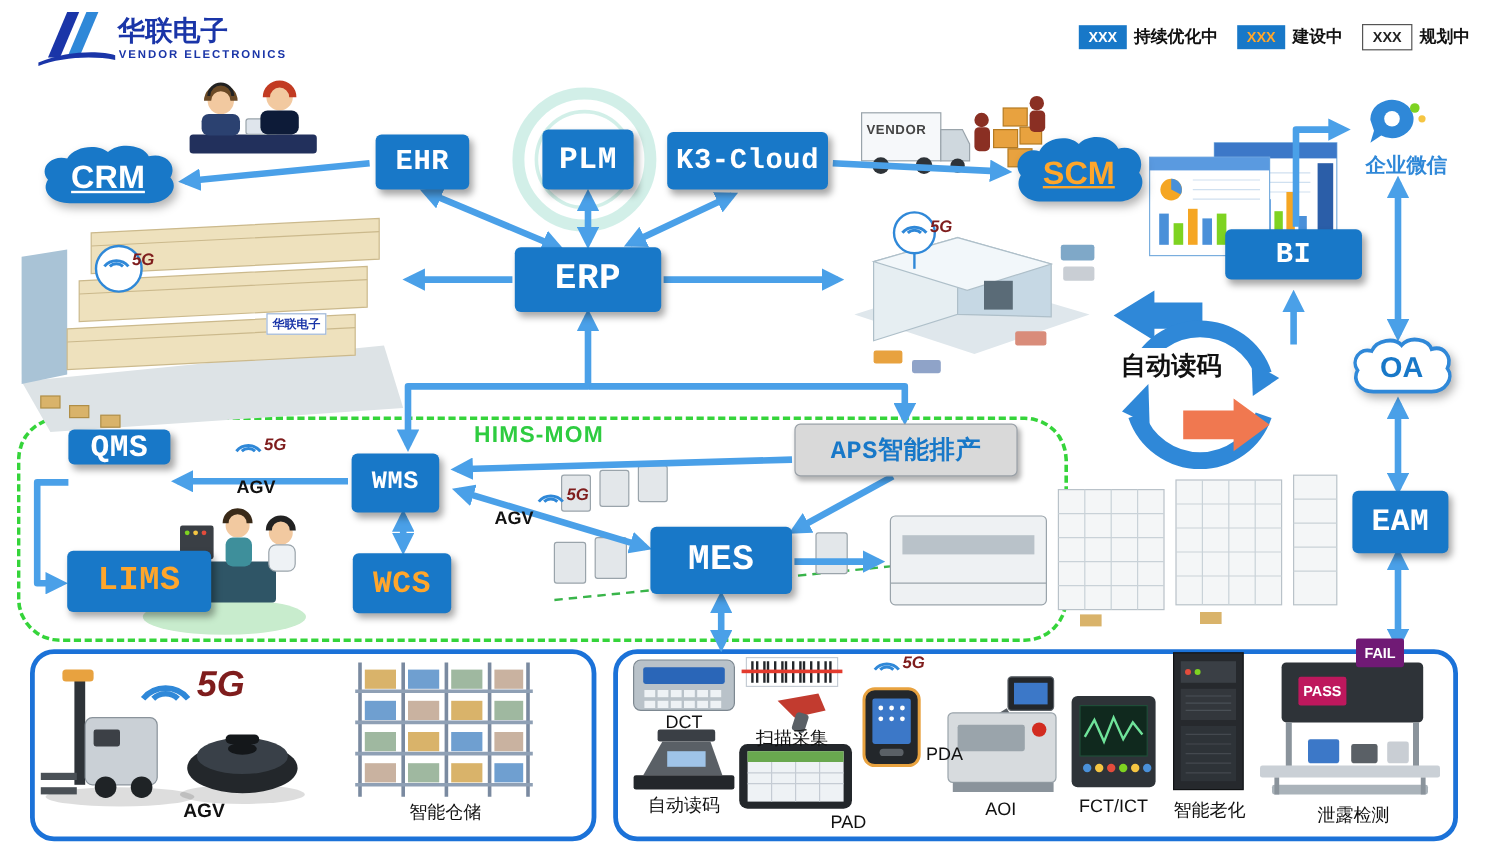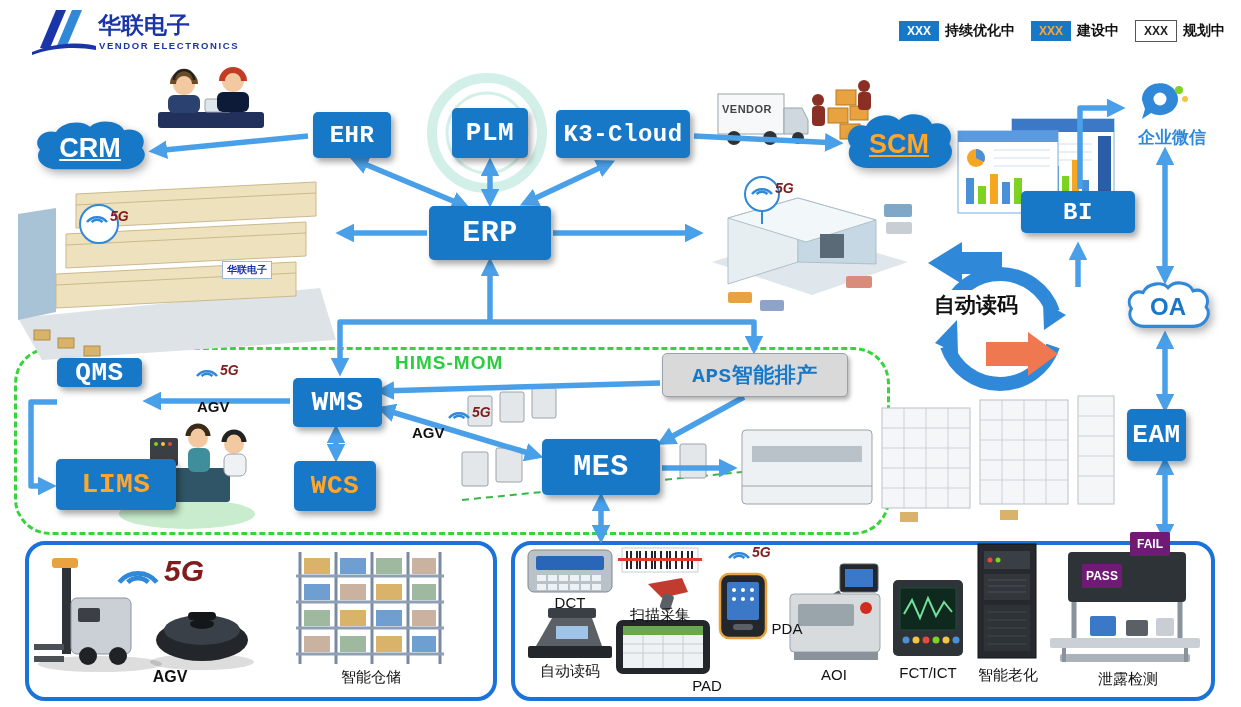--- a/index.html
+++ b/index.html
@@ -399,24 +399,24 @@
 
   <div class="n" style="left:1021px;top:191px;width:114px;height:42px;font-size:24px">BI</div>
 
   <div class="cloud white" style="left:1124px;top:278px;width:88px;height:58px;font-size:24px">
     <svg viewBox="0 0 120 72" preserveAspectRatio="none">
       <path d="M28,60 C12,60 4,48 10,38 C2,28 12,14 26,18 C32,6 52,4 60,12 C70,2 90,6 94,16 C108,12 118,24 112,36 C120,46 110,60 94,60 Z" fill="#fff" stroke="#2f88d8" stroke-width="4"></path>
     </svg>
     <span>OA</span>
   </div>
 
-  <div class="n" style="left:1127px;top:409px;width:59px;height:52px;font-size:26px">EAM</div>
+  <div class="n" style="left:1127px;top:409px;width:80px;height:52px;font-size:26px">EAM</div>
 
   <div class="n" style="left:57px;top:358px;width:85px;height:29px;font-size:26px">QMS</div>
-  <div class="n" style="left:293px;top:378px;width:89px;height:49px;font-size:28px">WMS</div>
+  <div class="n" style="left:293px;top:378px;width:73px;height:49px;font-size:21px">WMS</div>
   <div class="n orange" style="left:56px;top:459px;width:120px;height:51px;font-size:28px">LIMS</div>
   <div class="n orange" style="left:294px;top:461px;width:82px;height:50px;font-size:26px">WCS</div>
   <div class="n" style="left:542px;top:439px;width:118px;height:56px;font-size:30px">MES</div>
   <div class="n gray" style="left:662px;top:353px;width:184px;height:42px;font-size:21px">APS智能排产</div>
 
   <div class="lbl bold" style="left:395px;top:352px;font-size:19px;color:#2ecc40;letter-spacing:1px">HIMS-MOM</div>
   <div class="dw-lbl" style="left:929px;top:290px">自动读码</div>
 
   <svg class="abs" style="left:1138px;top:82px;z-index:3" width="52" height="44" viewBox="0 0 52 44">
     <path d="M4,18 a18,16 0 1 1 9,13 l-9,6 3,-10 z" fill="#2f88d8"></path>
@@ -468,21 +468,21 @@
     <span>5G</span>
   </div>
   <div class="fiveg" style="left:726px;top:544px">
     <svg viewBox="0 0 26 16">
         <path d="M3,14 A13,13 0 0 1 23,14" stroke="#2f88d8" stroke-width="2.5" fill="none"></path>
         <path d="M7.5,14 A8,8 0 0 1 18.5,14" stroke="#2f88d8" stroke-width="2.5" fill="none"></path>
       </svg>
     <span>5G</span>
   </div>
 
-  <div class="status-chip" style="left:1082px;top:564px;width:40px;height:24px;background:#701a75">PASS</div>
+  <div class="status-chip" style="left:1082px;top:564px;width:40px;height:24px;background:#be185d">PASS</div>
   <div class="status-chip" style="left:1130px;top:532px;width:40px;height:24px;background:#701a75">FAIL</div>
 
   <div class="lbl bold ctr" style="left:138px;top:668px;width:64px;font-size:16px">AGV</div>
   <div class="lbl ctr" style="left:316px;top:668px;width:110px;font-size:15px">智能仓储</div>
 
   <div class="lbl ctr" style="left:540px;top:594px;width:60px;font-size:15px">DCT</div>
   <div class="lbl ctr" style="left:622px;top:606px;width:76px;font-size:15px">扫描采集</div>
   <div class="lbl ctr" style="left:764px;top:620px;width:46px;font-size:15px">PDA</div>
   <div class="lbl ctr" style="left:528px;top:662px;width:84px;font-size:15px">自动读码</div>
   <div class="lbl ctr" style="left:682px;top:677px;width:50px;font-size:15px">PAD</div>

